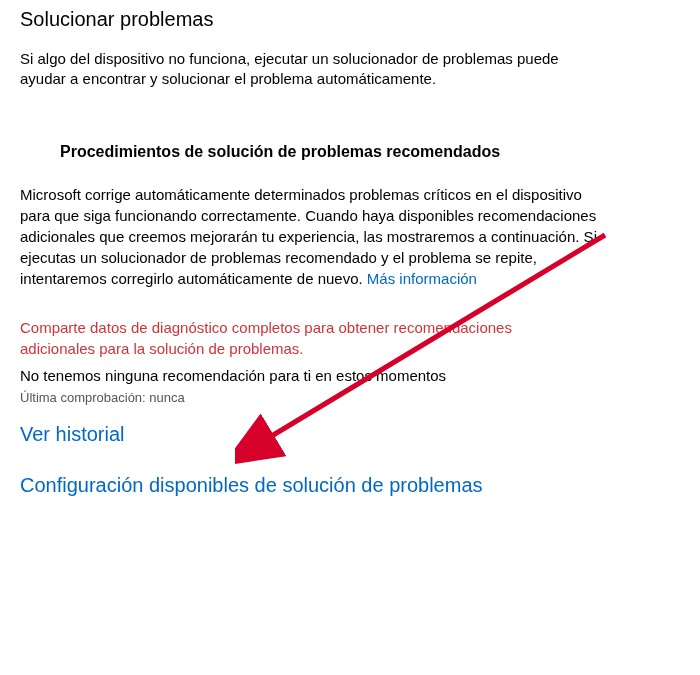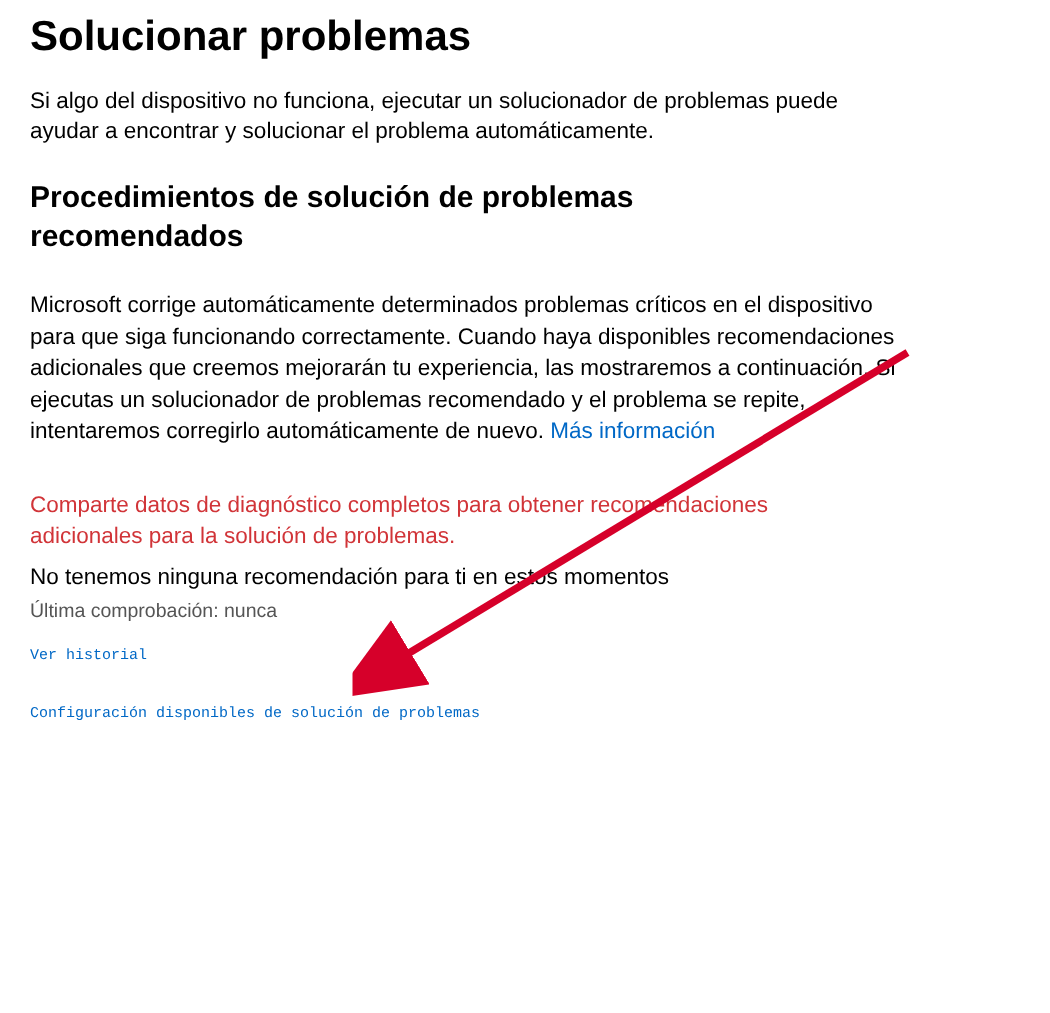--- a/index.html
+++ b/index.html
@@ -9,39 +9,40 @@
     }
     body {
       font-family: "Segoe UI", sans-serif;
       background: #ffffff;
       width: 700px;
       height: 675px;
       padding: 8px 20px 20px 20px;
       position: relative;
     }
     .page-title {
-      font-size: 28px;
-      font-weight: 700;
+      font-size: 20px;
+      font-weight: 400;
       color: #000000;
       margin-bottom: 18px;
     }
     .intro-text {
       font-size: 15px;
       color: #000000;
       line-height: 1.35;
       max-width: 550px;
-      margin-bottom: 20px;
+      margin-bottom: 52px;
     }
     .section-heading {
-      font-size: 20px;
+      font-size: 16px;
       font-weight: 600;
       color: #000000;
       line-height: 1.3;
       max-width: 500px;
       margin-bottom: 22px;
+      margin-left: 40px;
     }
     .section-body {
       font-size: 15px;
       color: #000000;
       line-height: 1.4;
       max-width: 580px;
       margin-bottom: 28px;
     }
     .link-inline {
       color: #0068c6;
@@ -61,25 +62,24 @@
       color: #000000;
       margin-bottom: 6px;
     }
     .last-check {
       font-size: 13px;
       color: #555555;
       margin-bottom: 18px;
     }
     .link-block {
       color: #0068c6;
-      font-size: 10px;
+      font-size: 20px;
       cursor: pointer;
       margin-bottom: 28px;
       display: block;
-      font-family: Liberation Mono, monospace;
     }
     .arrow-overlay {
       position: absolute;
       left: 235px;
       top: 225px;
       pointer-events: none;
     }
   </style>
 </head>
 <body>

